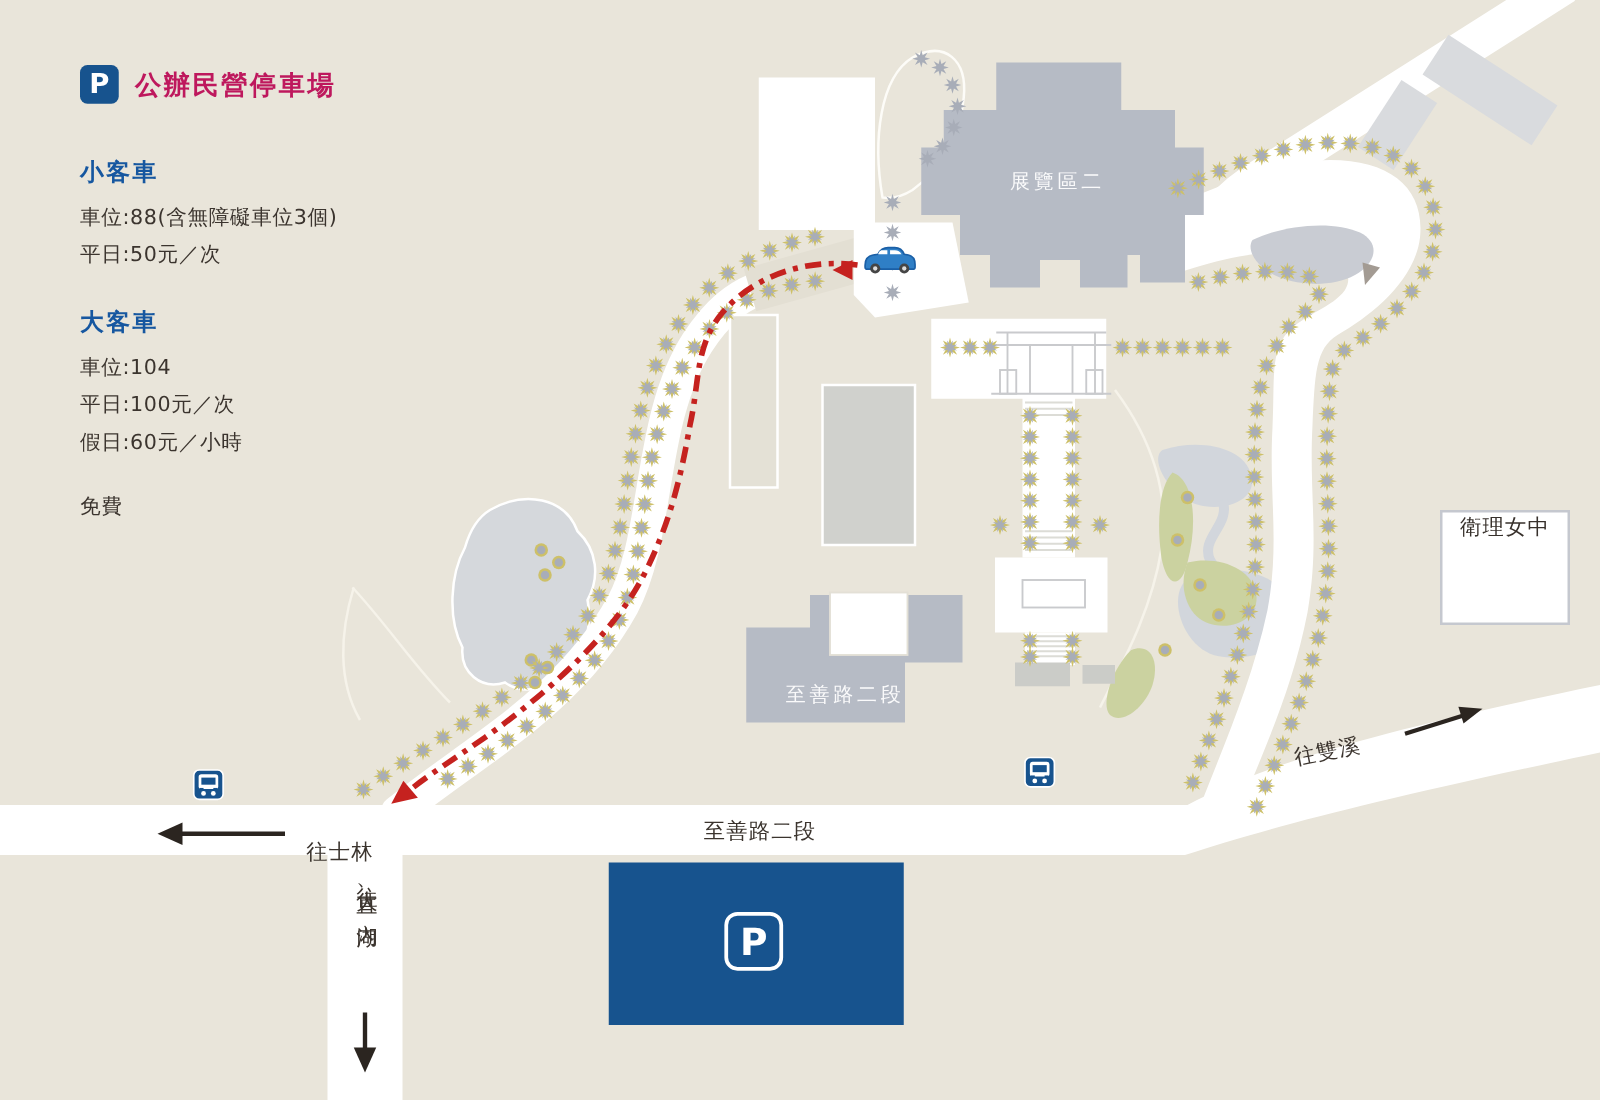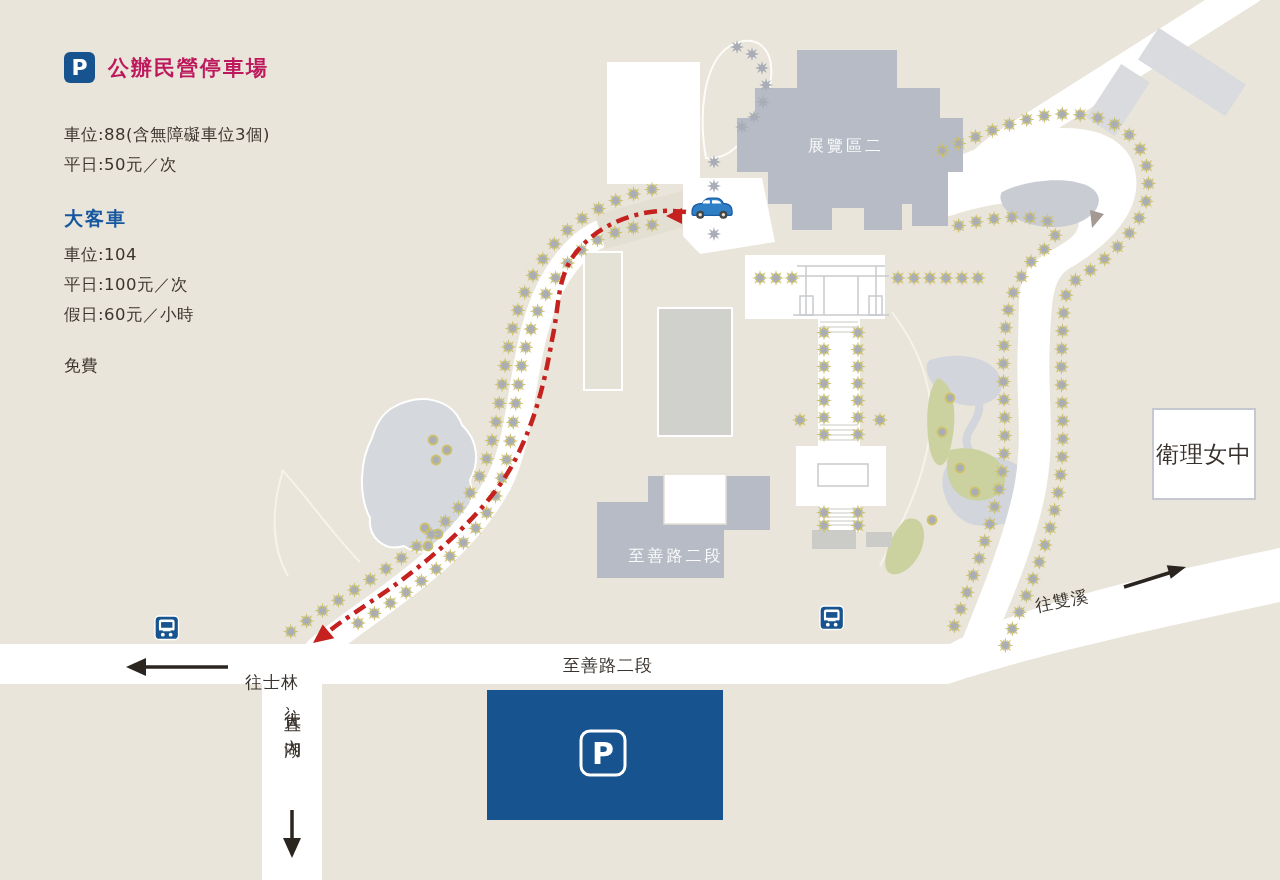--- a/index.html
+++ b/index.html
@@ -33,22 +33,22 @@
   .bldg-label { font-size:16px; color:rgba(255,255,255,0.93); letter-spacing:3px; }
   .rot { transform:translate(-50%,-50%) rotate(-11deg); }
   .vertical-label {
     position:absolute; z-index:4;
     writing-mode:vertical-rl; text-orientation:mixed;
     font-size:17px; color:#3b342e; letter-spacing:3px; font-weight:500;
   }
   .school-box {
     position:absolute; z-index:4; left:1152px; top:408px; width:104px; height:92px;
     background:#ffffff; border:2px solid #c5c8cf;
-    display:flex; align-items:center; justify-content:center;
-    font-size:23px; color:#37302b; letter-spacing:1px;
+    display:flex; justify-content:center;
+    font-size:17px; color:#37302b; letter-spacing:1px;
   }
 </style>
 </head>
 <body>
 
 <div class="stage">
 
   <svg class="map" width="1280" height="880" viewBox="0 0 1280 880">
     <defs>
       <g id="treeA">
@@ -377,20 +377,21 @@
   </svg>
 
   <div class="legend">
     <div class="legend-title">
       <div class="p-badge">
         <span>P</span>
       </div>
       <h1>公辦民營停車場</h1>
     </div>
     <section>
+      <h2>小客車</h2>
       <p>車位:88(含無障礙車位3個)</p>
       <p>平日:50元／次</p>
     </section>
     <section>
       <h2>大客車</h2>
       <p>車位:104</p>
       <p>平日:100元／次</p>
       <p>假日:60元／小時</p>
     </section>
     <section>

